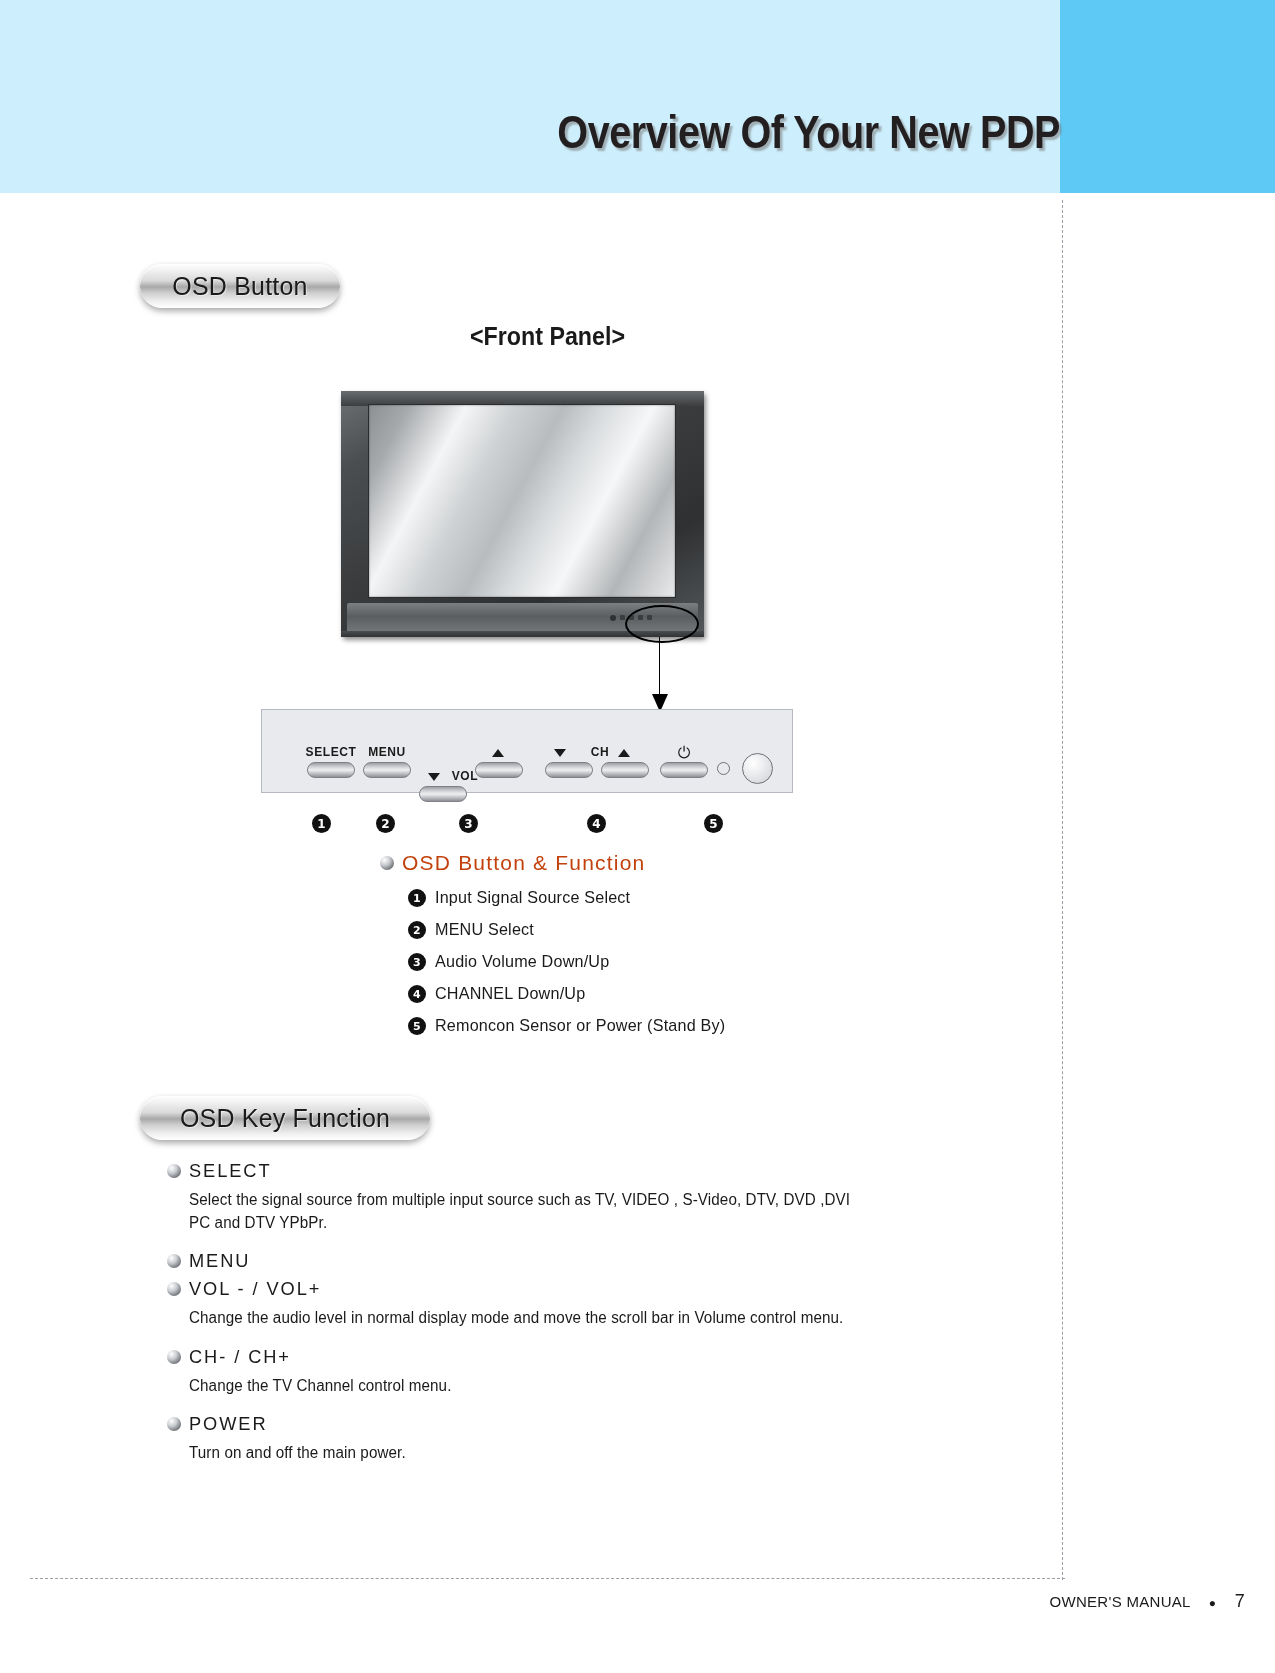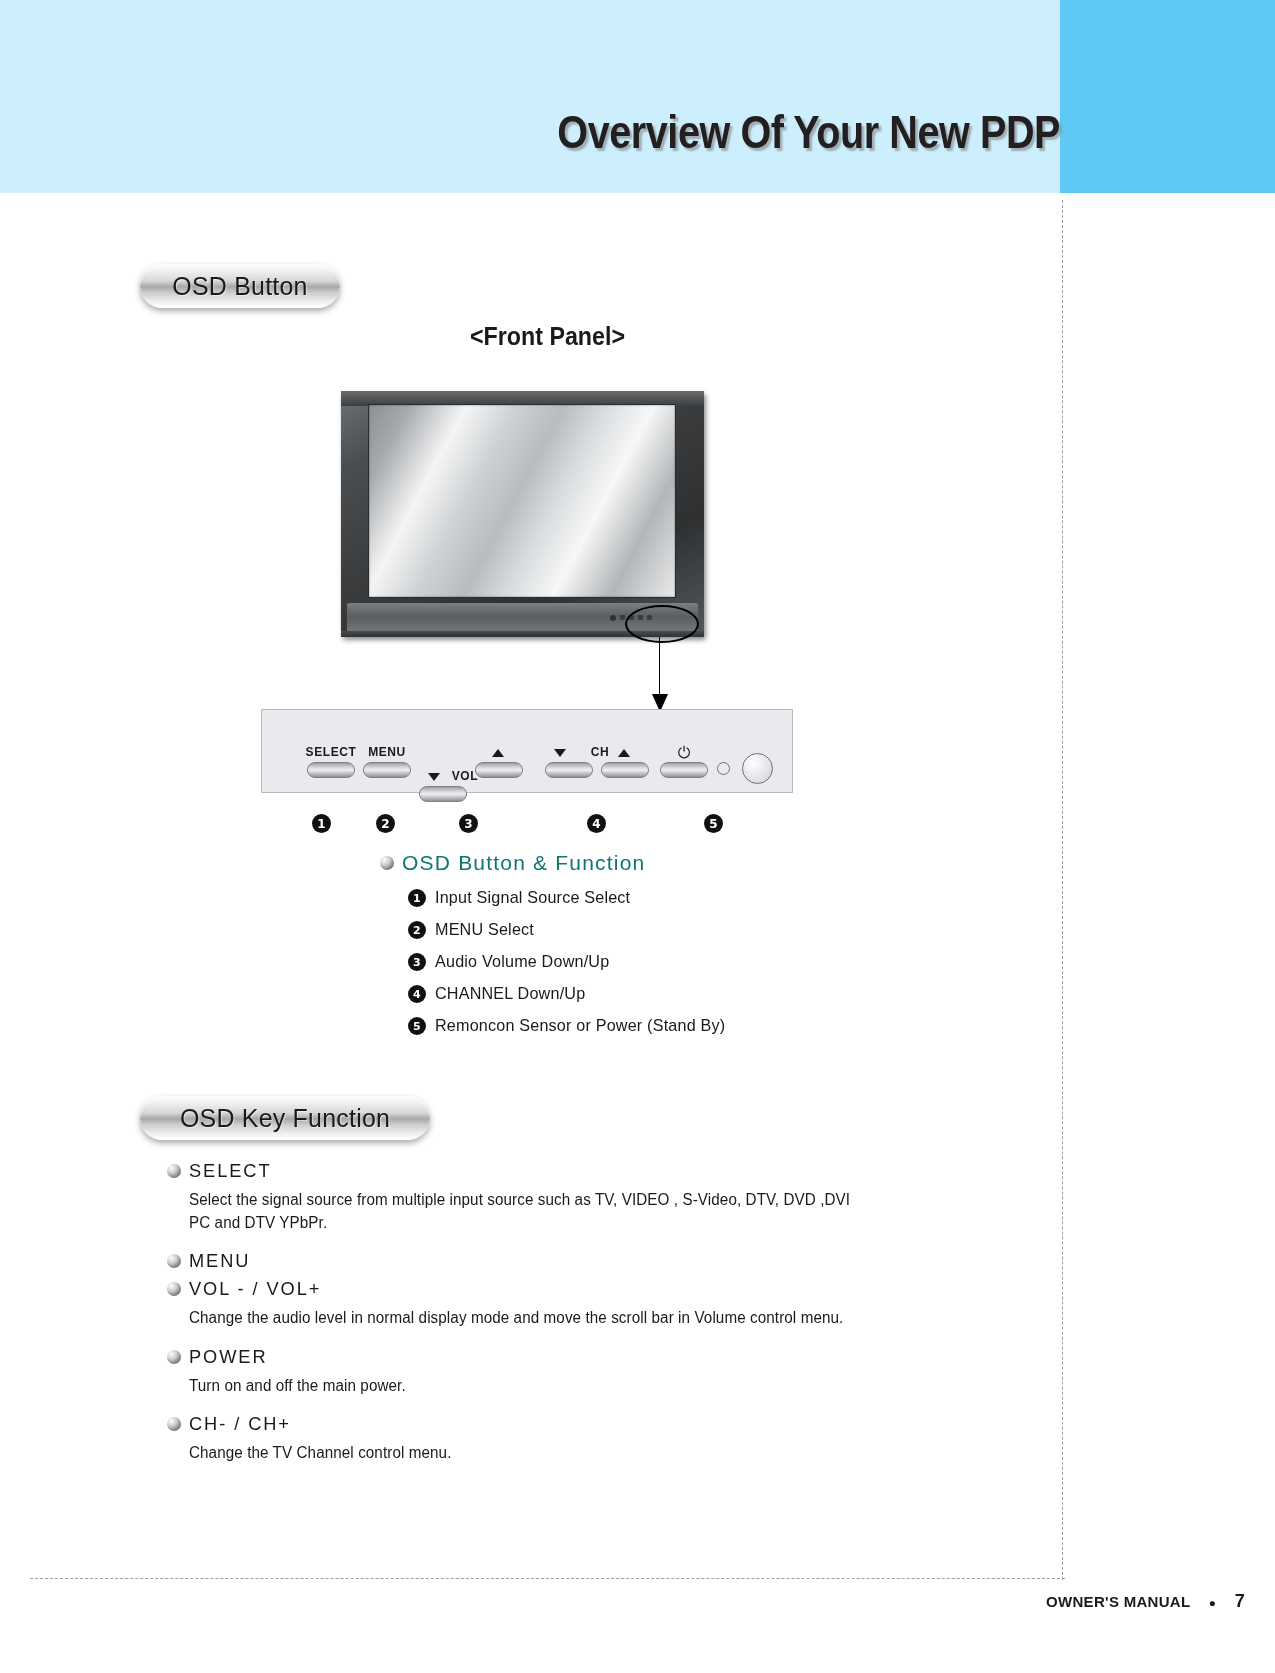--- a/index.html
+++ b/index.html
@@ -151,21 +151,21 @@
   .sphere{
     display:inline-block;width:14px;height:14px;border-radius:50%;
     background:radial-gradient(circle at 32% 28%,#ffffff 0%,#c9ccd0 38%,#7e8186 70%,#4a4d51 100%);
     vertical-align:middle;margin-right:8px;flex:none;
   }
 
   
   .fn-block{position:absolute;left:380px;top:851px;width:520px;}
   .fn-head{
     display:flex;align-items:center;
-    font-size:21px;color:#0f766e;letter-spacing:1.2px;
+    font-size:21px;color:#c2410c;letter-spacing:1.2px;
     font-family:"Liberation Sans","DejaVu Sans",sans-serif;
   }
   .fn-list{margin:13px 0 0 28px;}
   .fn-item{
     display:flex;align-items:center;margin-bottom:12px;
     font-size:17px;color:#1a1a1a;letter-spacing:.2px;
   }
   .fn-item .numinl{
     width:18px;height:18px;border-radius:50%;background:#111;color:#fff;
     font-size:11px;font-weight:bold;display:flex;align-items:center;justify-content:center;
@@ -183,21 +183,21 @@
   .keyfn-title span.t{transform:scaleX(0.96);transform-origin:left center;}
   .keyfn-desc{
     margin:0 0 16px 22px;font-size:16px;color:#1a1a1a;line-height:1.45;
     letter-spacing:.1px;
   }
   .keyfn-desc div{transform:scaleX(0.95);transform-origin:left center;white-space:nowrap;}
 
   
   .footer{
     position:absolute;left:0;top:1591px;width:1245px;text-align:right;
-    font-size:15px;color:#1a1a1a;letter-spacing:.3px;font-weight:bold;
+    font-size:15px;color:#1a1a1a;letter-spacing:.3px;
   }
   .footer .fdot{color:#1a1a1a;margin:0 14px;font-size:12px;}
   .footer .pg{font-size:18px;}
 </style>
 </head>
 <body>
 
 <div class="header">
   <div class="header-right"></div>
 </div>
@@ -343,34 +343,34 @@
       <span class="t">VOL - / VOL+</span>
     </div>
     <div class="keyfn-desc">
       <div>Change the audio level in normal display mode and  move the scroll bar in Volume control menu.</div>
     </div>
   </div>
 
   <div class="keyfn-group">
     <div class="keyfn-title">
       <span class="sphere"></span>
+      <span class="t">CH- / CH+</span>
+    </div>
+    <div class="keyfn-desc">
+      <div>Change the TV Channel control menu.</div>
+    </div>
+  </div>
+
+  <div class="keyfn-group">
+    <div class="keyfn-title">
+      <span class="sphere"></span>
       <span class="t">POWER</span>
     </div>
     <div class="keyfn-desc">
       <div>Turn on and off the main power.</div>
-    </div>
-  </div>
-
-  <div class="keyfn-group">
-    <div class="keyfn-title">
-      <span class="sphere"></span>
-      <span class="t">CH- / CH+</span>
-    </div>
-    <div class="keyfn-desc">
-      <div>Change the TV Channel control menu.</div>
     </div>
   </div>
 
 </div>
 
 <div class="footer">
   <span>OWNER'S MANUAL</span>
   <span class="fdot">●</span>
   <span class="pg">7</span>
 </div>

